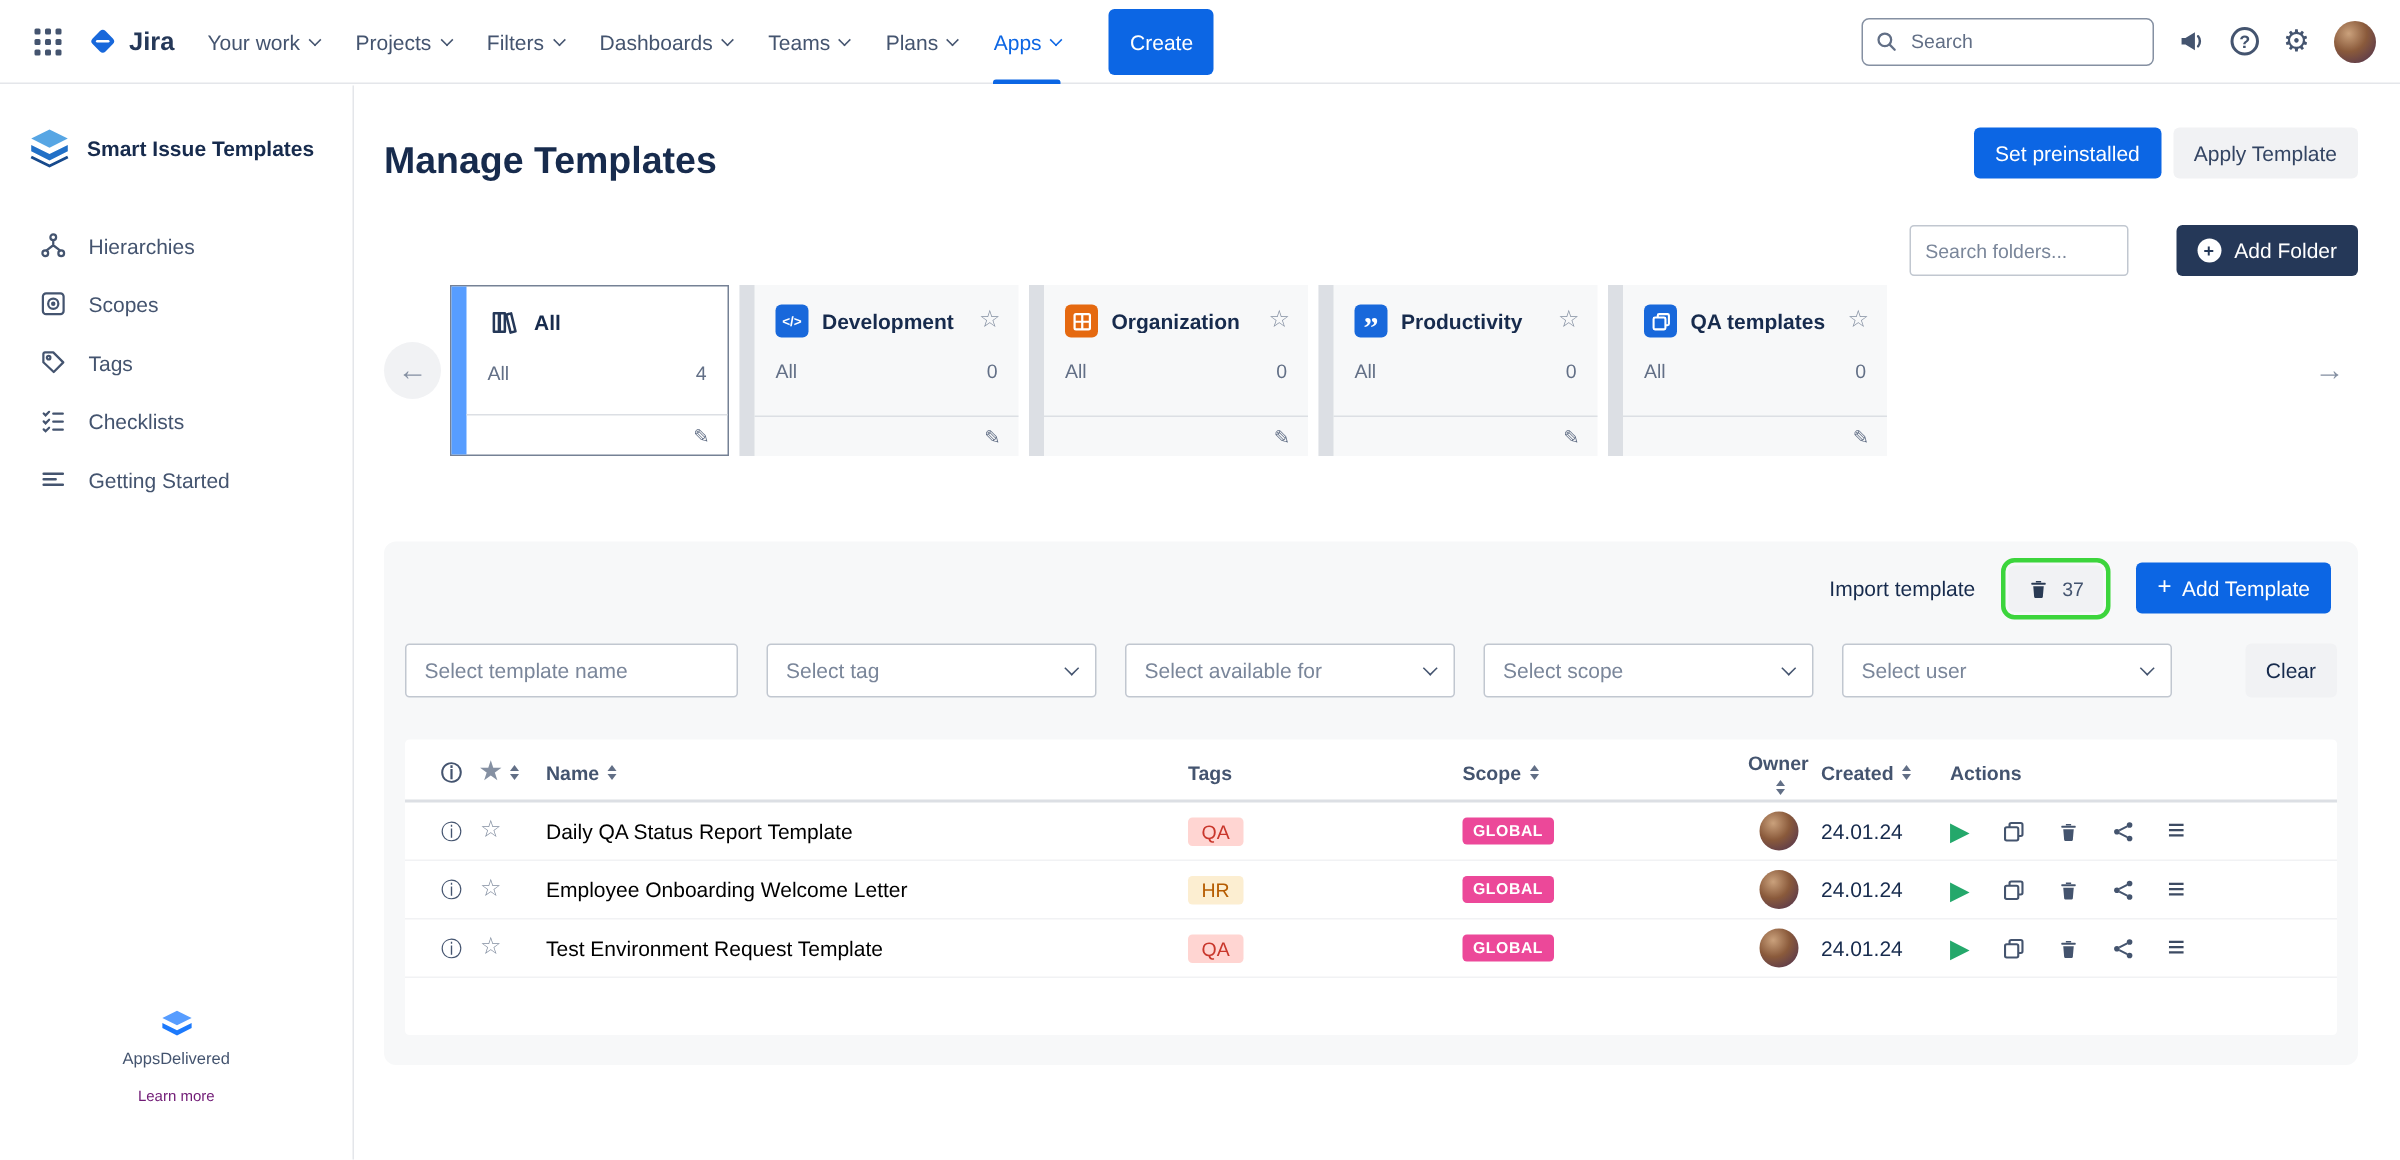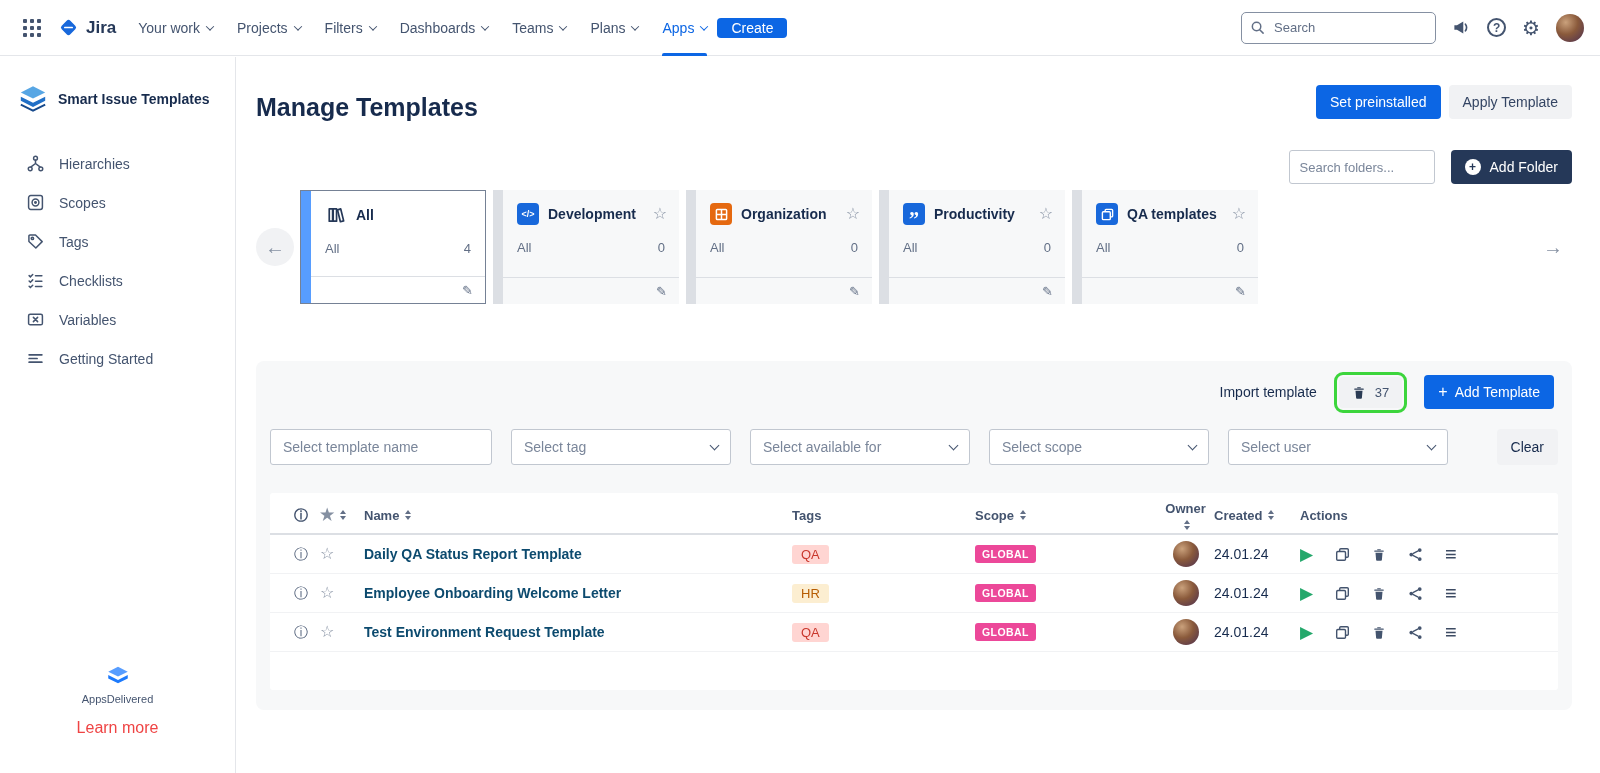--- a/index.html
+++ b/index.html
@@ -13,50 +13,50 @@
   .logo{display:flex;align-items:center;gap:7px;margin:0 22px 0 10px;cursor:pointer;}
   .logo-text{font-size:17px;font-weight:700;color:#253858;}
   .navitems{display:flex;align-items:center;gap:24px;height:68px;}
   .navitem{font-size:14px;color:#44546F;font-weight:500;display:flex;align-items:center;height:56px;position:relative;cursor:pointer;white-space:nowrap;}
   .navitem.active{color:#0C66E4;}
   .navitem.active::after{content:'';position:absolute;left:0;right:0;bottom:0;height:3px;background:#0C66E4;border-radius:2px 2px 0 0;}
   .chev{display:inline-block;width:6px;height:6px;border-right:1.6px solid currentColor;border-bottom:1.6px solid currentColor;transform:rotate(45deg) translate(-1px,-1px);margin-left:7px;}
   .btn{border:none;border-radius:4px;font-size:14px;font-weight:500;height:34px;display:inline-flex;align-items:center;justify-content:center;padding:0 14px;cursor:pointer;font-family:inherit;white-space:nowrap;}
   .btn-primary{background:#0C66E4;color:#fff;}
   .btn-subtle{background:#F1F2F4;color:#344563;}
-  .create-btn{margin-left:10px;height:20px;}
+  .create-btn{margin-left:32px;height:44px;}
   .tn-search{position:relative;margin-left:auto;margin-right:16px;}
   .tn-search input{width:195px;height:32px;border:1px solid #8590A2;border-radius:5px;padding:0 10px 0 32px;font-size:13px;font-family:inherit;color:#172B4D;outline:none;}
   .tn-search input::placeholder{color:#626F86;}
   .tn-search .mag{position:absolute;left:9px;top:8px;}
   .tn-icons{display:flex;align-items:center;gap:16px;}
   .tn-icon{color:#44546F;display:flex;align-items:center;justify-content:center;cursor:pointer;}
   .gear-glyph{font-size:20px;line-height:1;}
   .qicon{width:19px;height:19px;border-radius:50%;border:2px solid #44546F;font-size:12px;font-weight:700;display:flex;align-items:center;justify-content:center;}
   .avatar{width:28px;height:28px;border-radius:50%;background:radial-gradient(circle at 35% 30%,#caa17c 0%,#8a5a3b 45%,#4a2e52 100%);cursor:pointer;flex:0 0 auto;}
 
   
   .sidebar{position:absolute;top:57px;left:0;width:236px;bottom:0;border-right:1px solid #E4E6EA;background:#fff;}
   .app-head{display:flex;align-items:center;gap:10px;padding:28px 14px 0 18px;font-size:14px;font-weight:600;color:#172B4D;}
   .side-items{margin-top:32px;}
   .side-item{display:flex;align-items:center;gap:15px;height:39px;padding-left:27px;font-size:14px;color:#44546F;cursor:pointer;}
   .side-item.active{background:#E9F2FF;color:#0C66E4;font-weight:500;}
   .side-item svg{flex:0 0 auto;}
   .side-footer{position:absolute;bottom:36px;left:0;right:0;display:flex;flex-direction:column;align-items:center;}
   .sf-brand{font-size:11px;color:#44546F;margin-top:6px;}
-  .sf-link{font-size:16px;color:#ef4444;margin-top:14px;cursor:pointer;}
+  .sf-link{font-size:10px;color:#701a75;margin-top:14px;cursor:pointer;}
 
   
   .main{position:absolute;top:57px;left:237px;right:0;bottom:0;padding:0 28px 0 19px;background:#fff;}
   .main-header{display:flex;align-items:center;justify-content:space-between;margin-top:24px;}
   .page-title{font-size:25px;font-weight:700;color:#172B4D;margin-top:12px;}
   .hdr-btns{display:flex;gap:8px;}
 
   
-  .folders-top{display:flex;justify-content:flex-end;gap:16px;margin-top:28px;align-items:center;}
+  .folders-top{display:flex;justify-content:flex-end;gap:32px;margin-top:28px;align-items:center;}
   .sf-input{width:146px;height:34px;border:1px solid #C1C7D0;border-radius:3px;padding:0 10px;font-size:13px;font-family:inherit;outline:none;color:#172B4D;background:#fff;}
   .sf-input::placeholder{color:#7A869A;}
   .btn-dark{background:#253858;color:#fff;gap:9px;font-size:14px;}
   .plusc{width:16px;height:16px;background:#fff;color:#253858;border-radius:50%;font-size:12px;font-weight:700;display:flex;align-items:center;justify-content:center;line-height:1;}
   .carousel{display:flex;align-items:center;margin-top:6px;}
   .car-arrow{font-size:20px;color:#8590A2;width:38px;height:38px;display:flex;align-items:center;justify-content:center;border-radius:50%;cursor:pointer;flex:0 0 auto;}
   .car-arrow.left{background:#F1F2F4;margin-right:6px;}
   .car-arrow.right{margin-left:auto;background:transparent;}
   .cards{display:flex;gap:7px;}
   .fcard{position:relative;width:186px;height:114px;background:#F7F8F9;padding:13px 12px 8px 24px;cursor:pointer;}
@@ -104,21 +104,21 @@
   .col-scope{width:182px;display:flex;align-items:center;gap:4px;}
   .col-owner{width:57px;display:flex;align-items:center;gap:4px;flex-direction:column;}
   .col-created{width:86px;display:flex;align-items:center;gap:4px;}
   .col-actions{flex:1;display:flex;align-items:center;gap:22px;}
   .info-glyph{font-size:14px;color:#44546F;cursor:pointer;line-height:1;}
   .row-star{font-size:16px;color:#8590A2;cursor:pointer;line-height:1;}
   .sort{display:inline-flex;flex-direction:column;gap:2px;margin-left:2px;}
   .sort i{width:0;height:0;border-left:3.5px solid transparent;border-right:3.5px solid transparent;}
   .sort .up{border-bottom:4px solid #626F86;}
   .sort .down{border-top:4px solid #626F86;}
-  .tname{color:#0c4a6e;font-size:14px;font-weight:700;cursor:pointer;text-decoration:none;}
+  .tname{color:#000000;font-size:14px;font-weight:400;cursor:pointer;text-decoration:none;}
   .tag{display:inline-block;font-size:13px;font-weight:500;padding:2px 9px;border-radius:3px;}
   .tag[data-tag="qa"]{background:#FFD5D2;color:#C9372C;}
   .tag[data-tag="hr"]{background:#F8E6A0;color:#946F00;background:#FCEED1;color:#B65C02;}
   .scope-badge{display:inline-block;background:#ec4899;color:#fff;font-size:10.5px;font-weight:700;letter-spacing:.4px;padding:3px 7px;border-radius:3px;}
   .avatar.sm{width:26px;height:26px;}
   .created-txt{font-size:14px;color:#172B4D;}
   .act{cursor:pointer;color:#44546E;display:flex;align-items:center;line-height:1;}
   .play-glyph{color:#24A86B;font-size:17px;}
   .menu-glyph{font-size:20px;font-weight:700;color:#3d4b63;}
 </style>
@@ -239,27 +239,20 @@
     <div class="side-item">
       <svg width="17" height="17" viewBox="0 0 16 16" fill="none" stroke="currentColor" stroke-width="1.4" stroke-linecap="round">
           <path d="M2 3.4l1.2 1.2 2.2-2.2"></path>
           <path d="M8 3.6h6"></path>
           <path d="M2 8.4l1.2 1.2 2.2-2.2"></path>
           <path d="M8 8.6h6"></path>
           <path d="M2 13.4l1.2 1.2 2.2-2.2"></path>
           <path d="M8 13.6h6"></path>
         </svg>
       <span>Checklists</span>
-    </div>
-    <div class="side-item">
-      <svg width="17" height="17" viewBox="0 0 16 16" fill="none" stroke="currentColor" stroke-width="1.4">
-          <rect x="1.5" y="3" width="13" height="10" rx="1.5"></rect>
-          <path d="M6 6l4 4M10 6l-4 4" stroke-linecap="round"></path>
-        </svg>
-      <span>Variables</span>
     </div>
     <div class="side-item">
       <svg width="17" height="17" viewBox="0 0 16 16" fill="none" stroke="currentColor" stroke-width="1.6" stroke-linecap="round">
           <path d="M2 4.5h12M2 8h7.5M2 11.5h12"></path>
         </svg>
       <span>Getting Started</span>
     </div>
   </div>
   <div class="side-footer">
     <svg width="24" height="21" viewBox="0 0 32 28">

